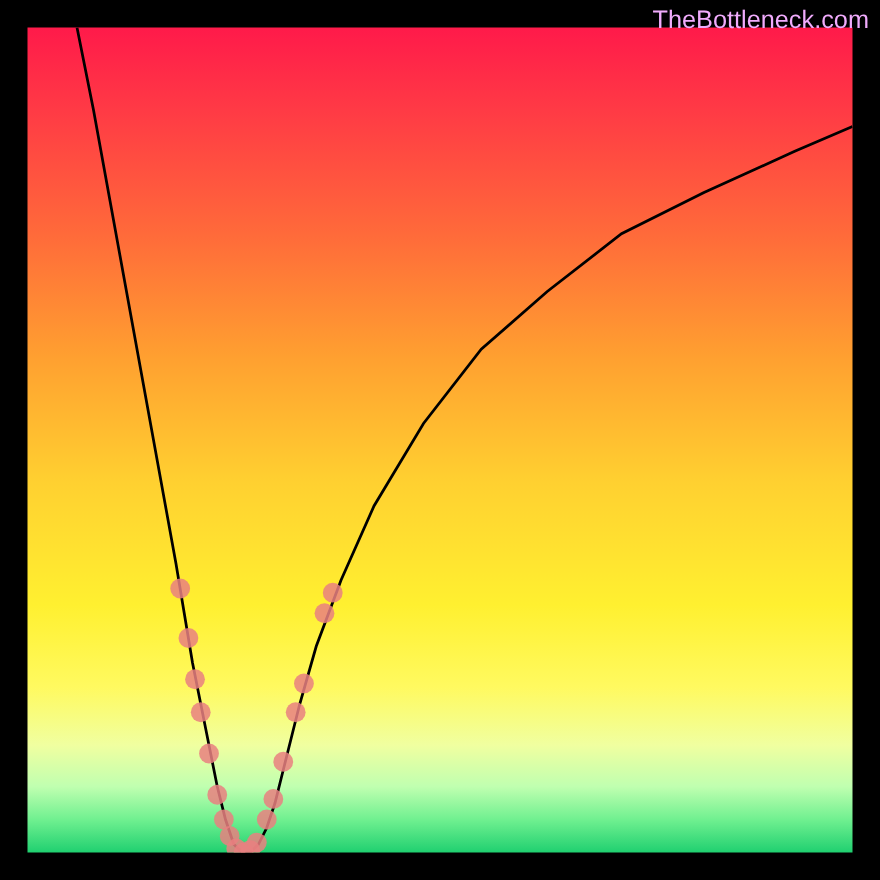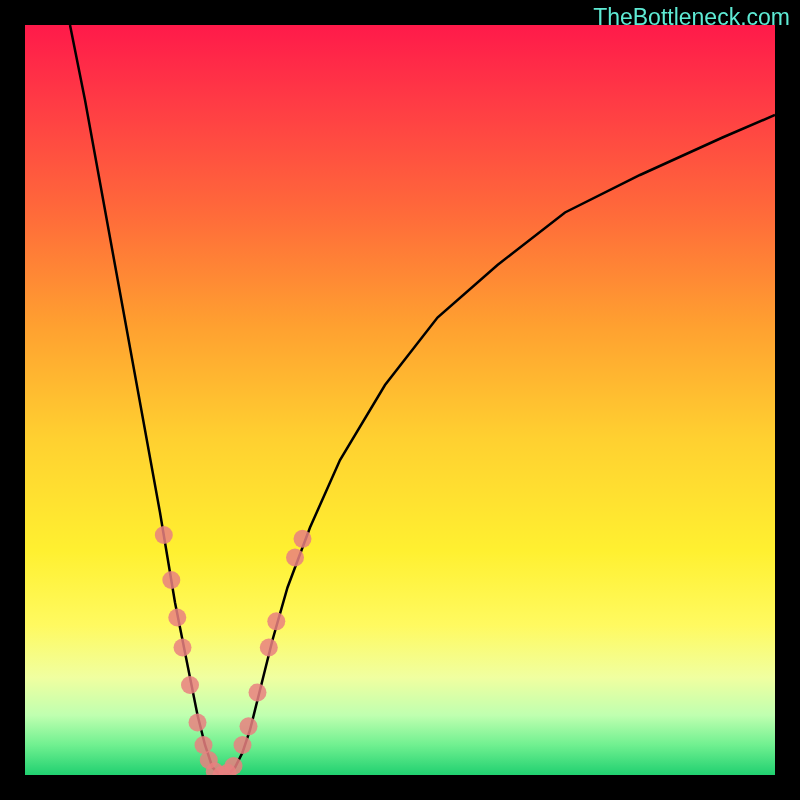--- a/index.html
+++ b/index.html
@@ -27,21 +27,21 @@
       #fffa60 80%,
       #f0ffa0 87%,
       #c0ffb0 92%,
       #70f090 96%,
       #20d070 100%);
   }
   .watermark {
     position: absolute;
     top: 4px;
     right: 10px;
-    color: #5eead4;
+    color: #f0abfc;
     font-size: 23px;
     font-weight: 500;
     z-index: 10;
   }
   svg.curve {
     position: absolute;
     top: 25px;
     left: 25px;
     width: 750px;
     height: 750px;

